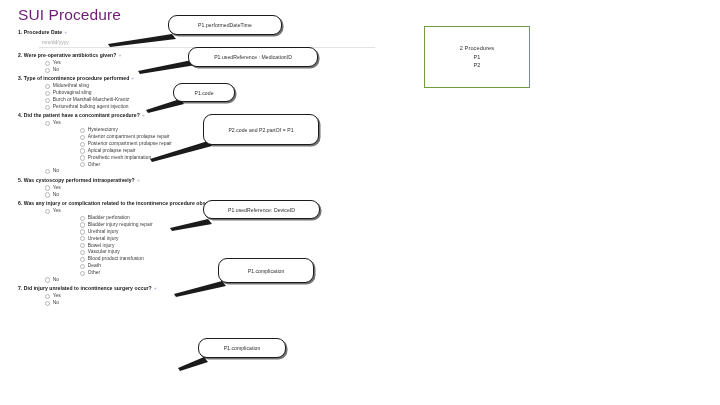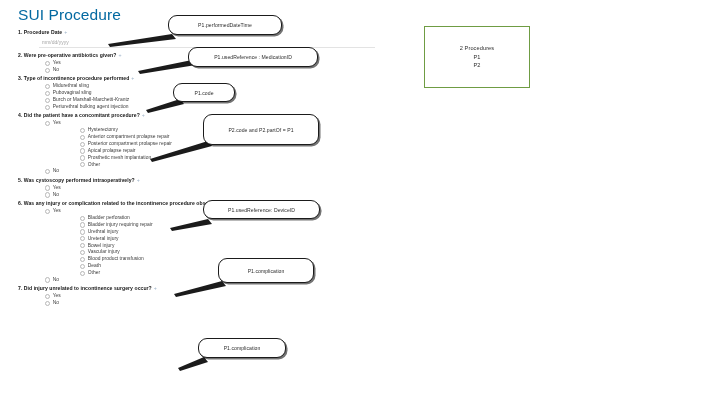--- a/index.html
+++ b/index.html
@@ -17,21 +17,21 @@
   
   .form-panel{
     position:absolute;
     left:18px; top:6px;
     width:378px;
   }
   .form-title{
     font-size:15.5px;
     font-weight:400;
     letter-spacing:.1px;
-    color:#0369a1;
+    color:#701a75;
     margin:0 0 6px 0;
     line-height:1.1;
   }
   .q-block{ margin-bottom:2px; }
   .q-label{
     font-size:5.1px;
     font-weight:bold;
     color:#141414;
     letter-spacing:.05px;
     line-height:1.35;

